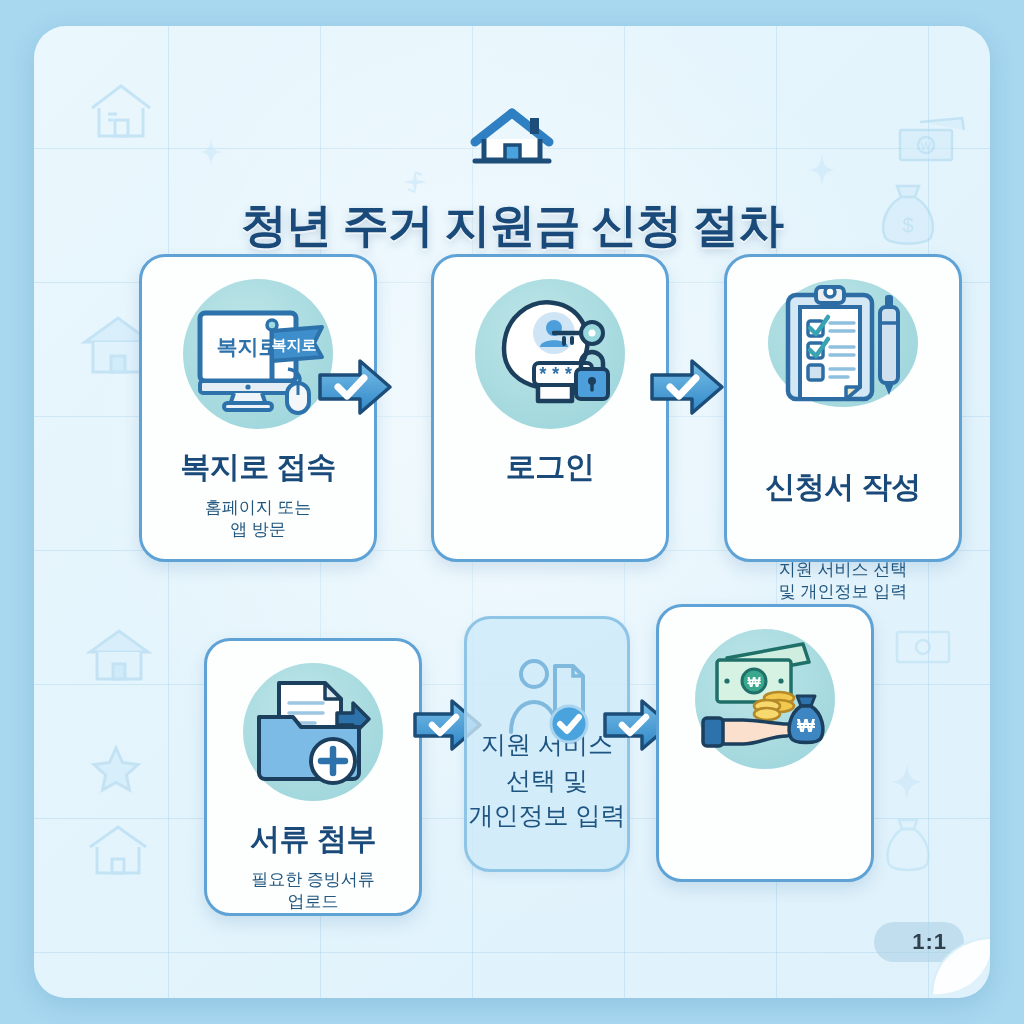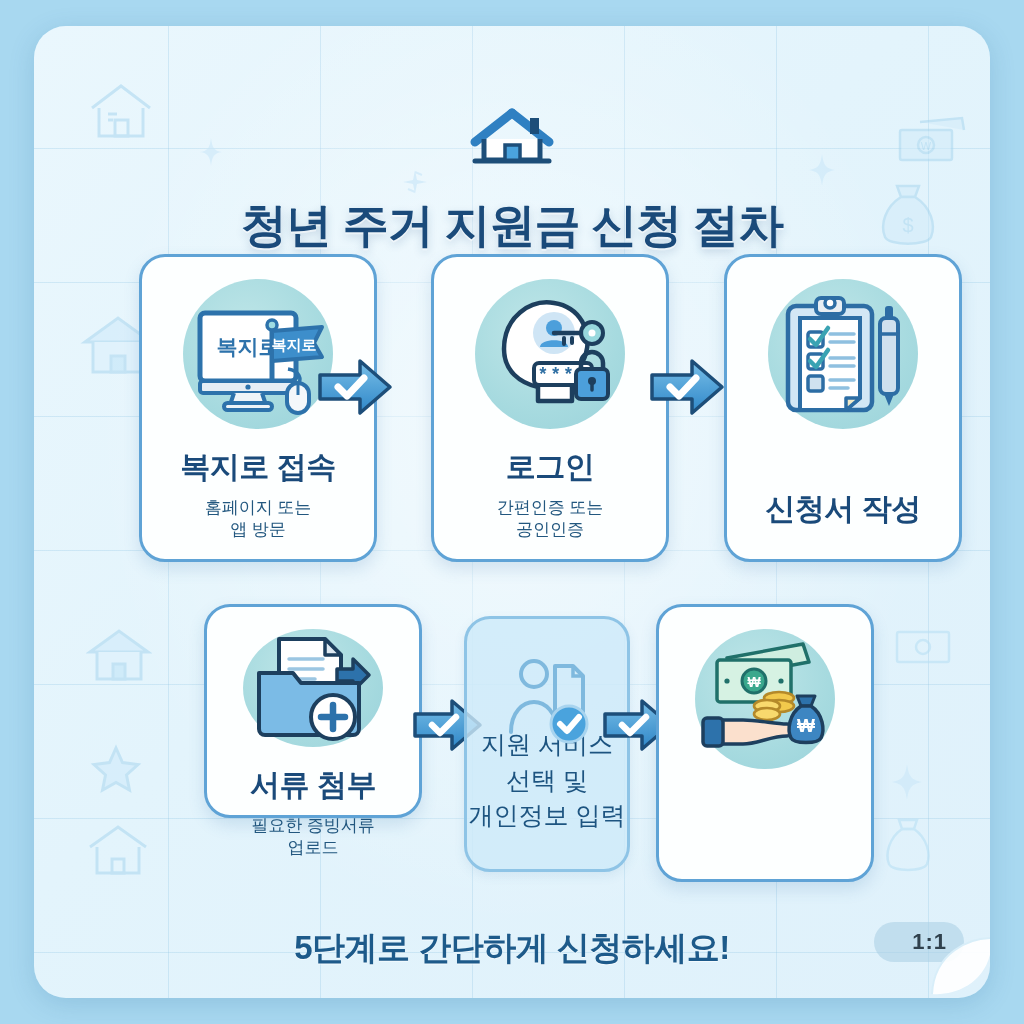--- a/index.html
+++ b/index.html
@@ -265,22 +265,20 @@
           <path d="M84 49 V55 M92 49 V54" stroke="#1d3f5e" stroke-width="4" stroke-linecap="round"></path>
           <rect x="54" y="74" width="58" height="22" rx="5" fill="#ffffff" stroke="#1d3f5e" stroke-width="4"></rect>
           <text x="83" y="91" font-size="18" font-weight="bold" text-anchor="middle" fill="#2f6fa3" font-family="Liberation Mono, monospace" letter-spacing="2">****</text>
           <path d="M101 81 V74 a11 11 0 0 1 22 0 V81" fill="none" stroke="#1d3f5e" stroke-width="4.5"></path>
           <rect x="96" y="80" width="32" height="30" rx="5" fill="#4c9fdb" stroke="#1d3f5e" stroke-width="4"></rect>
           <circle cx="112" cy="92" r="4" fill="#1d3f5e"></circle>
           <path d="M112 94 V101" stroke="#1d3f5e" stroke-width="3.5" stroke-linecap="round"></path>
         </svg>
       </div>
       <div class="card-title">로그인</div>
-      <div class="card-desc">간편인증 또는
-공인인증</div>
     </div>
 
     <div class="arrow" style="left:614px;top:330px;">
       <svg width="78" height="62" viewBox="0 0 78 62">
         <defs>
             <linearGradient id="ag2" x1="0" y1="0" x2="0" y2="1">
           <stop offset="0" stop-color="#79bfe8"></stop>
               <stop offset="1" stop-color="#2f87c8"></stop>
             </linearGradient>
           </defs>
@@ -303,23 +301,25 @@
           <path d="M38 71 L44 77 L56 60" fill="none" stroke="#3aa3b3" stroke-width="4.5" stroke-linecap="round" stroke-linejoin="round"></path>
           <rect x="36" y="86" width="15" height="15" rx="2.5" fill="#cfe2ef" stroke="#2d6da4" stroke-width="3.5"></rect>
           <path d="M58 44 h24 M58 52 h24 M58 68 h24 M58 76 h24 M58 90 h24 M58 98 h18" stroke="#8fc0e0" stroke-width="3.5" stroke-linecap="round"></path>
           <rect x="108" y="28" width="18" height="76" rx="6" fill="#cfe0ee" stroke="#2d6da4" stroke-width="4"></rect>
           <path d="M108 44 h18" stroke="#2d6da4" stroke-width="3.5"></path>
           <path d="M112 104 L117 116 L122 104 Z" fill="#2d6da4"></path>
           <rect x="113" y="16" width="8" height="14" rx="3" fill="#2d6da4"></rect>
         </svg>
       </div>
       <div class="card-title">신청서 작성</div>
-    </div>
-
-    <div class="card" style="left:170px;top:578px;width:218px;height:214px;">
+      <div class="card-desc">지원 서비스 선택
+및 개인정보 입력</div>
+    </div>
+
+    <div class="card" style="left:170px;top:612px;width:218px;height:278px;">
       <div class="icon-wrap" style="width:140px;height:140px;">
         <svg width="128" height="118" viewBox="0 0 128 118">
           <path d="M30 10 H76 L92 26 V72 H30 Z" fill="#ffffff" stroke="#1d3f5e" stroke-width="4" stroke-linejoin="round"></path>
           <path d="M76 10 V26 H92 Z" fill="#dfeaf3" stroke="#1d3f5e" stroke-width="3.5" stroke-linejoin="round"></path>
           <path d="M40 30 h34 M40 40 h34 M40 50 h26" stroke="#9cc6e2" stroke-width="3.5" stroke-linecap="round"></path>
           <path d="M88 40 H104 V30 L120 46 L104 62 V52 H88 Z" fill="#2d72ab" stroke="#1d3f5e" stroke-width="3.5" stroke-linejoin="round"></path>
           <path d="M10 44 H44 L52 54 H110 V100 a6 6 0 0 1 -6 6 H16 a6 6 0 0 1 -6 -6 Z" fill="#7bbbe6" stroke="#1d3f5e" stroke-width="4" stroke-linejoin="round"></path>
           <circle cx="84" cy="88" r="22" fill="#ffffff" stroke="#1d3f5e" stroke-width="4"></circle>
           <path d="M84 76 V100 M72 88 H96" stroke="#2d72ab" stroke-width="6.5" stroke-linecap="round"></path>
         </svg>
@@ -386,21 +386,20 @@
           <ellipse cx="68" cy="74" rx="13" ry="6" fill="#f8d96d" stroke="#b4892a" stroke-width="2.6"></ellipse>
           <path d="M14 80 H44 C60 80 76 84 88 84 C96 84 96 96 88 96 C72 96 58 104 44 104 H14 Z" fill="#fbe0cd" stroke="#1d3f5e" stroke-width="3.5" stroke-linejoin="round"></path>
           <rect x="4" y="78" width="20" height="28" rx="4" fill="#2d72ab" stroke="#1d3f5e" stroke-width="3.5"></rect>
           <path d="M98 56 L116 56 L112 66 L102 66 Z" fill="#2d72ab" stroke="#1d3f5e" stroke-width="3" stroke-linejoin="round"></path>
           <path d="M102 66 C90 74 88 90 92 98 C95 104 119 104 122 98 C126 90 124 74 112 66 Z" fill="#3d86c2" stroke="#1d3f5e" stroke-width="3.5"></path>
           <text x="107" y="92" font-size="19" font-weight="bold" text-anchor="middle" fill="#ffffff" font-family="Liberation Sans, sans-serif">₩</text>
         </svg>
       </div>
     </div>
 
-    <div id="footer">5단계로 간단하게 신청하세요!</div>
 
     <div id="ratio-badge">1:1</div>
 
     <div id="page-curl">
       <svg width="74" height="74" viewBox="0 0 74 74">
         <path d="M74 16 C52 16 16 30 14 72 C38 74 74 60 74 16Z" fill="#ffffff" opacity=".92"></path>
         <path d="M74 16 C52 16 16 30 14 72" fill="none" stroke="#d8eef9" stroke-width="2"></path>
       </svg>
     </div>
 

